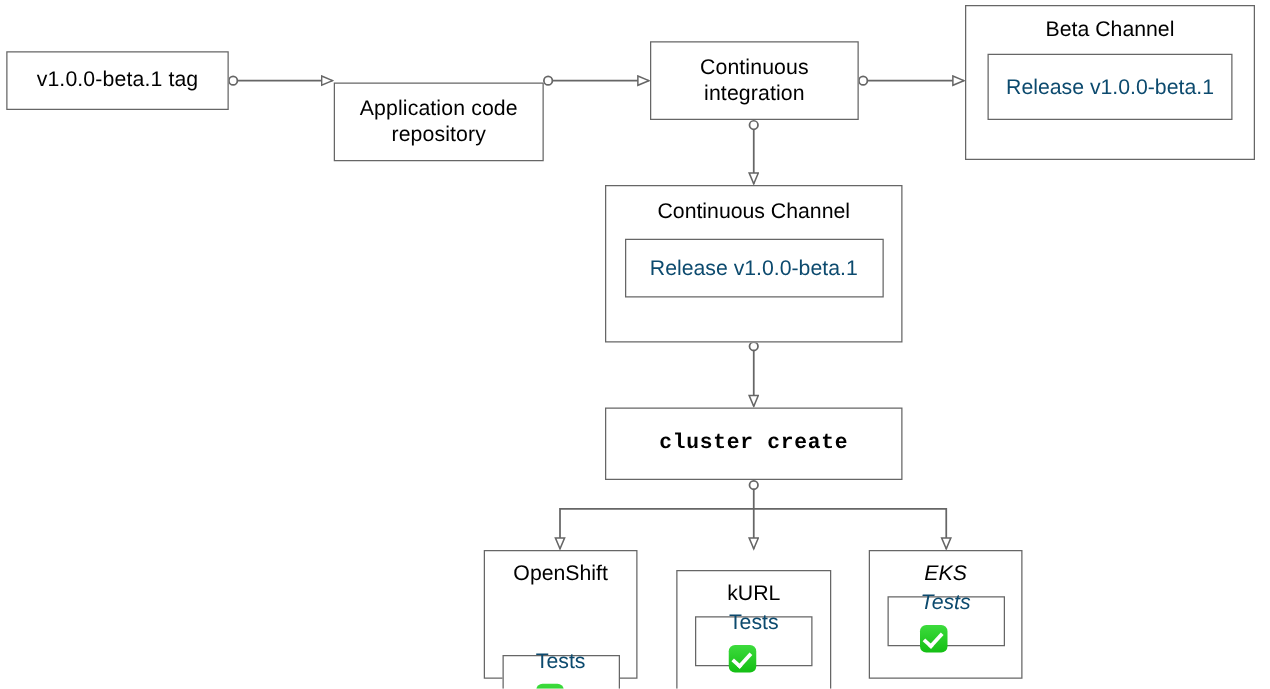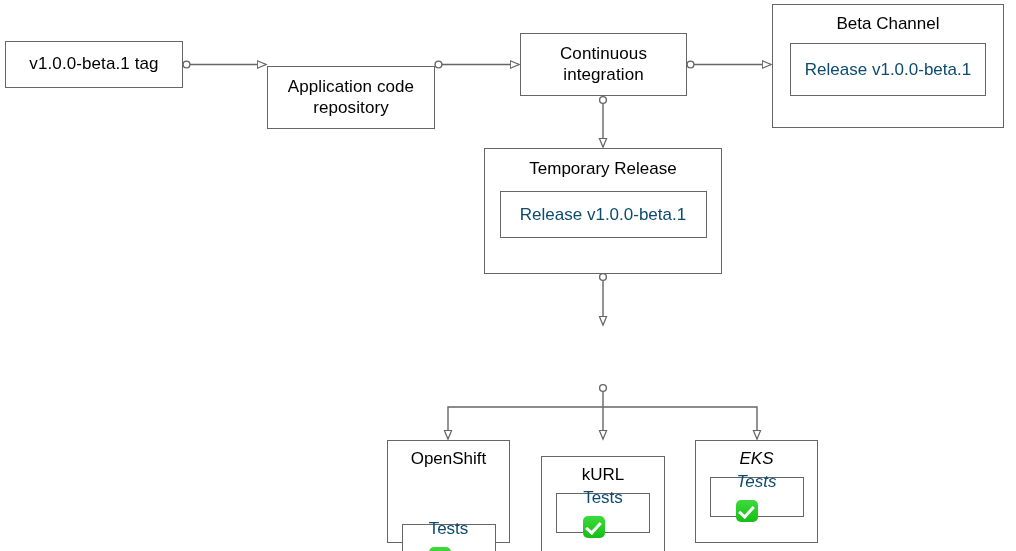--- a/index.html
+++ b/index.html
@@ -154,26 +154,29 @@
   </div>
 
   <div class="group" style="left:772px; top:4px; width:232px; height:124px; padding-top:9px;">
     <div class="group-title">Beta Channel</div>
     <div class="inner-box" style="margin-top:9px; width:196px; height:53px;">
       <span>Release v1.0.0-beta.1</span>
     </div>
   </div>
 
   <div class="group" style="left:484px; top:148px; width:238px; height:126px; padding-top:10px;">
-    <div class="group-title">Temporary Release</div>
+    <div class="group-title">Continuous Channel</div>
     <div class="inner-box" style="margin-top:12px; width:207px; height:47px;">
       <span>Release v1.0.0-beta.1</span>
     </div>
   </div>
 
+  <div class="node" style="left:484px; top:326px; width:238px; height:58px;">
+    <span class="mono">cluster create</span>
+  </div>
 
   <div class="group" style="left:387px; top:440px; width:123px; height:103px; padding-top:8px;gap:47px;">
     <div class="group-title">OpenShift</div>
     <div class="inner-box" style="margin-top:8px; width:94px; height:40px;">
       <span class="tests-row">
         <span>Tests</span>
         <span class="check-badge"></span>
       </span>
     </div>
   </div>

